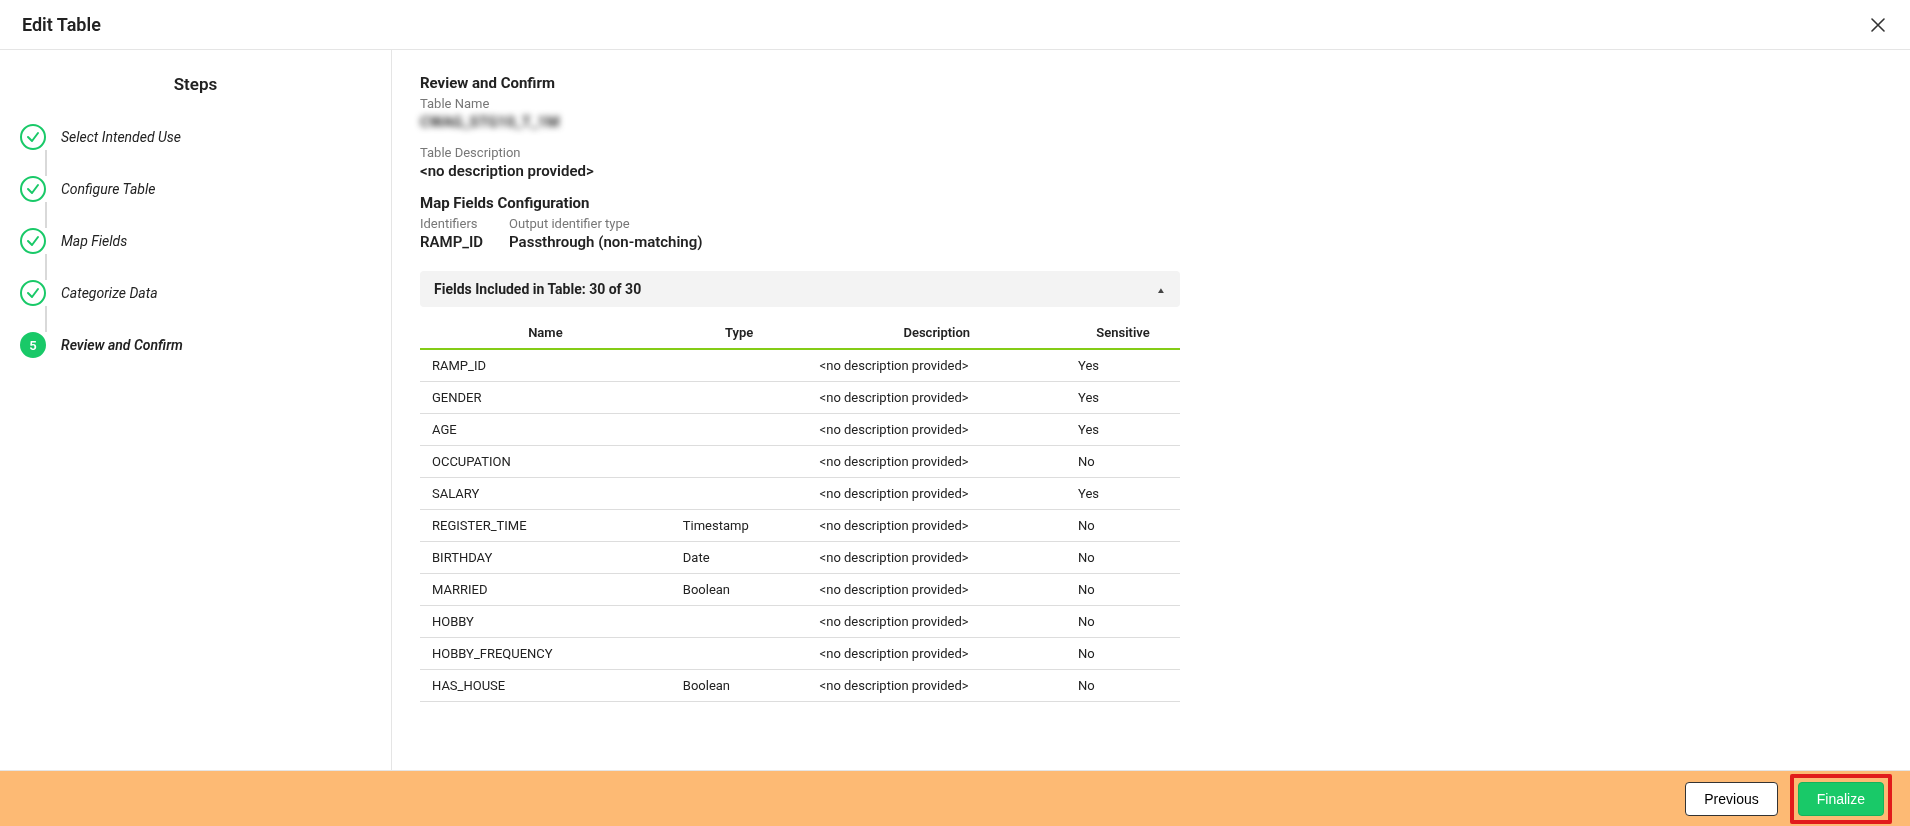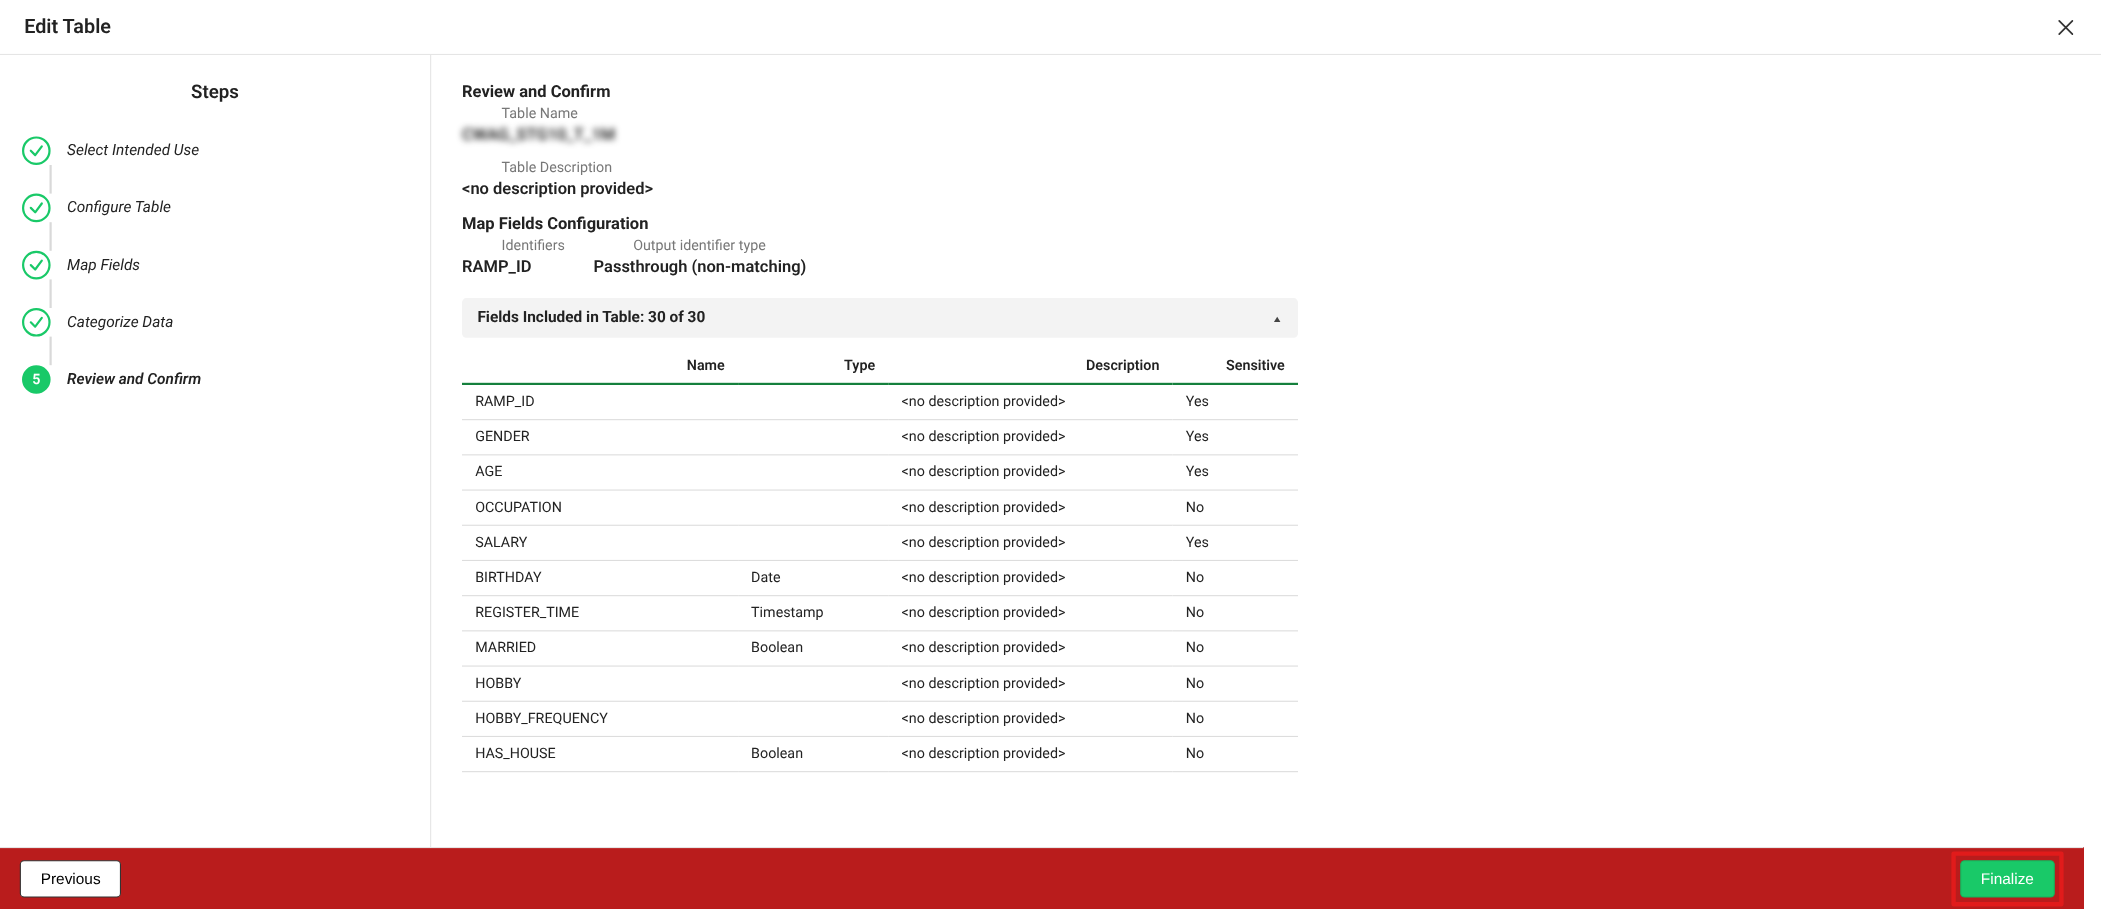--- a/index.html
+++ b/index.html
@@ -93,21 +93,20 @@
 
   .section-heading {
     font-size: 15px;
     font-weight: 700;
     margin-bottom: 4px;
   }
   .label-text {
     font-size: 13px;
     color: #777;
     margin-bottom: 2px;
-    margin-left: 36px;
   }
   .value-text {
     font-size: 15px;
     font-weight: 600;
     margin-bottom: 14px;
   }
   .blurred { filter: blur(3px); user-select: none; }
 
   .info-row { display: flex; gap: 26px; }
   .info-row > div { flex: 0 0 auto; }
@@ -125,45 +124,45 @@
     gap: 32px;
   }
   .accordion-header span:first-child { font-weight: 700; }
 
   table.fields {
     width: 100%;
     border-collapse: collapse;
     font-size: 13px;
   }
   table.fields th {
-    text-align: right;
+    text-align: center;
     font-weight: 600;
     font-size: 13px;
     padding: 8px 12px;
-    border-bottom: 2px solid #15803d;
+    border-bottom: 2px solid #84cc16;
   }
   table.fields td {
     padding: 8px 12px;
     border-bottom: 1px solid #ddd;
     white-space: nowrap;
   }
   .col-name { width: 33%; }
   .col-type { width: 18%; }
   .col-desc { width: 34%; }
   .col-sens { width: 15%; }
 
   
   .footer {
     position: fixed;
-    bottom: 0; left: 0; right: 16px;
+    bottom: 0; left: 0; right: 0;
     height: 56px;
-    background: #b91c1c;
+    background: #fdba74;
     border-top: 1px solid #e5e5e5;
     display: flex;
-    justify-content: space-between;
+    justify-content: flex-end;
     align-items: center;
     padding: 0 18px;
     gap: 12px;
   }
   .btn {
     padding: 8px 18px;
     border-radius: 4px;
     font-size: 14px;
     cursor: pointer;
     border: 1px solid #333;
@@ -305,28 +304,28 @@
               <td>&lt;no description provided&gt;</td>
               <td>No</td>
             </tr>
             <tr>
               <td>SALARY</td>
               <td></td>
               <td>&lt;no description provided&gt;</td>
               <td>Yes</td>
             </tr>
             <tr>
+              <td>REGISTER_TIME</td>
+              <td>Timestamp</td>
+              <td>&lt;no description provided&gt;</td>
+              <td>No</td>
+            </tr>
+            <tr>
               <td>BIRTHDAY</td>
               <td>Date</td>
-              <td>&lt;no description provided&gt;</td>
-              <td>No</td>
-            </tr>
-            <tr>
-              <td>REGISTER_TIME</td>
-              <td>Timestamp</td>
               <td>&lt;no description provided&gt;</td>
               <td>No</td>
             </tr>
             <tr>
               <td>MARRIED</td>
               <td>Boolean</td>
               <td>&lt;no description provided&gt;</td>
               <td>No</td>
             </tr>
             <tr>

